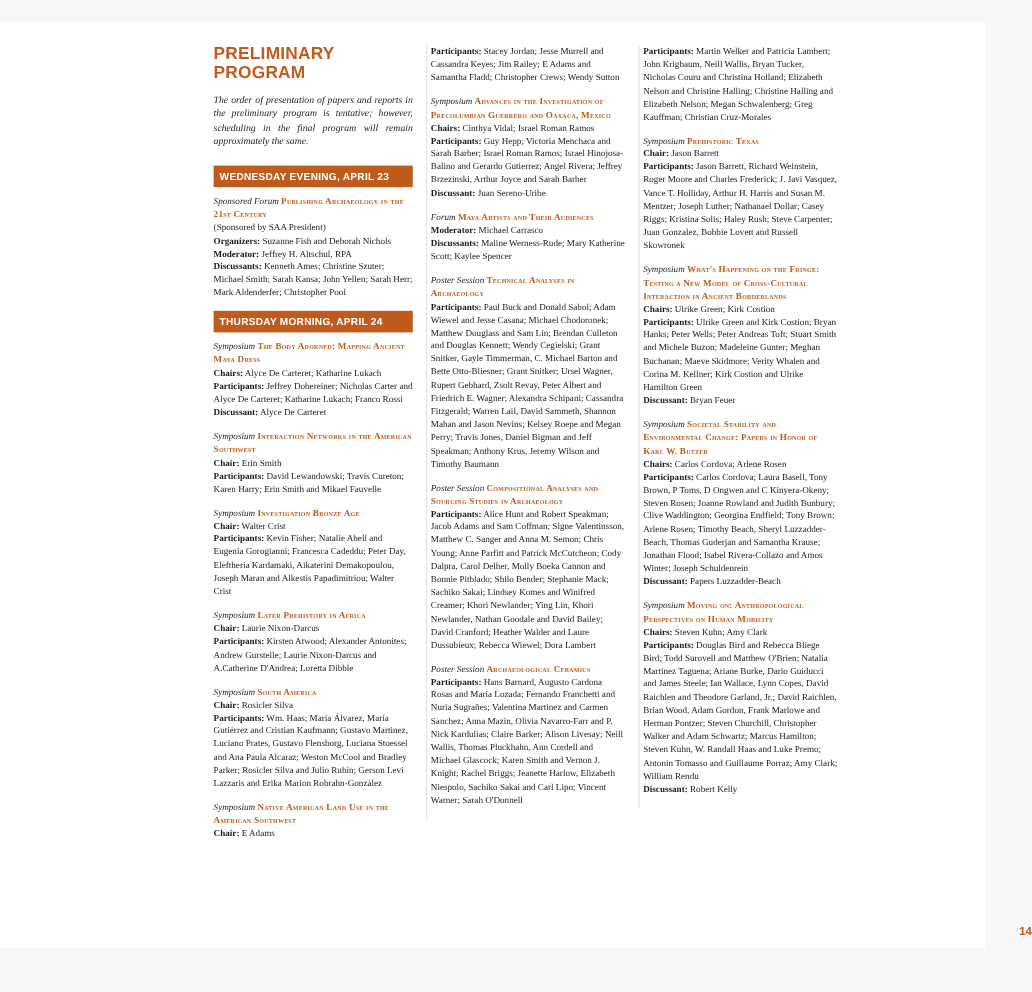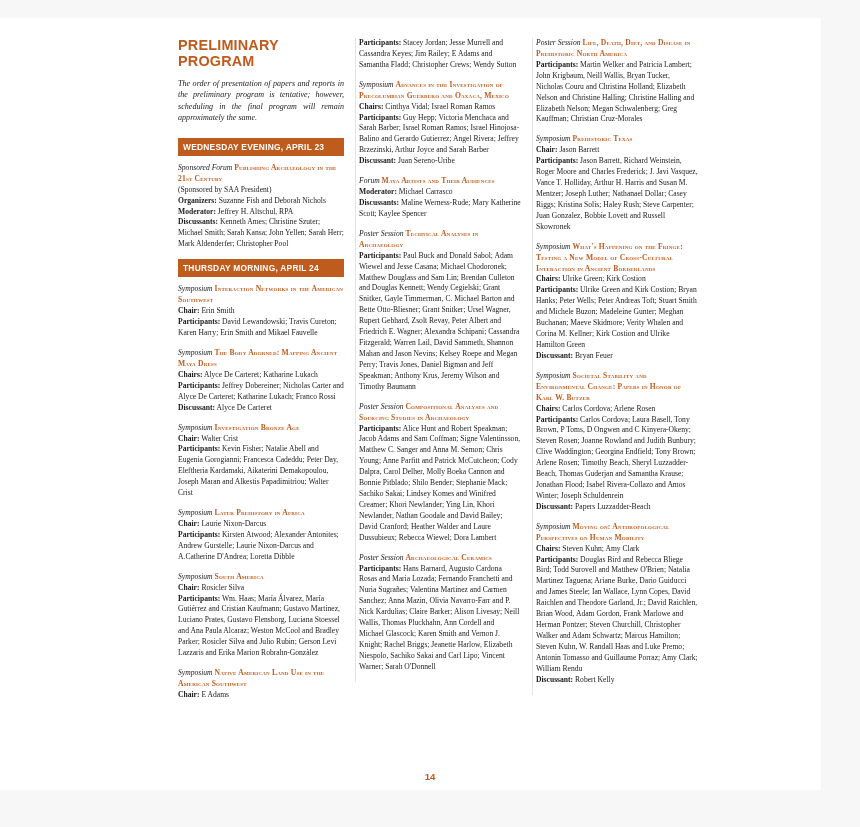--- a/index.html
+++ b/index.html
@@ -101,21 +101,21 @@
   .line { display: block; }
   .lbl { font-weight: bold; }
   .plain { color: #1b1b1b; }
 
   
   #footer {
     position: absolute;
     left: 0;
     top: 766px;
     width: 860px;
-    text-align: center;
+    text-align: right;
   }
   .folio {
     color: #bf5b1d;
     font-family: "Liberation Sans", sans-serif;
     font-weight: bold;
     font-size: 9.6px;
   }
 </style>
 </head>
 <body>
@@ -129,31 +129,31 @@
           <div class="daybar">WEDNESDAY EVENING, APRIL 23</div>
           <div class="entry">
             <div class="line"><span class="etype">Sponsored Forum</span> <span class="etitle">Publishing Archaeology in the 21st Century</span></div>
             <div class="line"><span class="plain">(Sponsored by SAA President)</span></div>
             <div class="line"><span class="lbl">Organizers:</span><span class="plain"> Suzanne Fish and Deborah Nichols</span></div>
             <div class="line"><span class="lbl">Moderator:</span><span class="plain"> Jeffrey H. Altschul, RPA</span></div>
             <div class="line"><span class="lbl">Discussants:</span><span class="plain"> Kenneth Ames; Christine Szuter; Michael Smith; Sarah Kansa; John Yellen; Sarah Herr; Mark Aldenderfer; Christopher Pool</span></div>
           </div>
           <div class="daybar">THURSDAY MORNING, APRIL 24</div>
           <div class="entry">
-            <div class="line"><span class="etype">Symposium</span> <span class="etitle">Interaction Networks in the American Southwest</span></div>
-            <div class="line"><span class="lbl">Chair:</span><span class="plain"> Erin Smith</span></div>
-            <div class="line"><span class="lbl">Participants:</span><span class="plain"> David Lewandowski; Travis Cureton; Karen Harry; Erin Smith and Mikael Fauvelle</span></div>
-          </div>
-          <div class="entry">
             <div class="line"><span class="etype">Symposium</span> <span class="etitle">The Body Adorned: Mapping Ancient Maya Dress</span></div>
             <div class="line"><span class="lbl">Chairs:</span><span class="plain"> Alyce De Carteret; Katharine Lukach</span></div>
             <div class="line"><span class="lbl">Participants:</span><span class="plain"> Jeffrey Dobereiner; Nicholas Carter and Alyce De Carteret; Katharine Lukach; Franco Rossi</span></div>
             <div class="line"><span class="lbl">Discussant:</span><span class="plain"> Alyce De Carteret</span></div>
           </div>
           <div class="entry">
+            <div class="line"><span class="etype">Symposium</span> <span class="etitle">Interaction Networks in the American Southwest</span></div>
+            <div class="line"><span class="lbl">Chair:</span><span class="plain"> Erin Smith</span></div>
+            <div class="line"><span class="lbl">Participants:</span><span class="plain"> David Lewandowski; Travis Cureton; Karen Harry; Erin Smith and Mikael Fauvelle</span></div>
+          </div>
+          <div class="entry">
             <div class="line"><span class="etype">Symposium</span> <span class="etitle">Investigation Bronze Age</span></div>
             <div class="line"><span class="lbl">Chair:</span><span class="plain"> Walter Crist</span></div>
             <div class="line"><span class="lbl">Participants:</span><span class="plain"> Kevin Fisher; Natalie Abell and Eugenia Gorogianni; Francesca Cadeddu; Peter Day, Eleftheria Kardamaki, Aikaterini Demakopoulou, Joseph Maran and Alkestis Papadimitriou; Walter Crist</span></div>
           </div>
           <div class="entry">
             <div class="line"><span class="etype">Symposium</span> <span class="etitle">Later Prehistory in Africa</span></div>
             <div class="line"><span class="lbl">Chair:</span><span class="plain"> Laurie Nixon-Darcus</span></div>
             <div class="line"><span class="lbl">Participants:</span><span class="plain"> Kirsten Atwood; Alexander Antonites; Andrew Gurstelle; Laurie Nixon-Darcus and A.Catherine D'Andrea; Loretta Dibble</span></div>
           </div>
           <div class="entry">
@@ -189,21 +189,20 @@
             <div class="line"><span class="etype">Poster Session</span> <span class="etitle">Compositional Analyses and Sourcing Studies in Archaeology</span></div>
             <div class="line"><span class="lbl">Participants:</span><span class="plain"> Alice Hunt and Robert Speakman; Jacob Adams and Sam Coffman; Signe Valentinsson, Matthew C. Sanger and Anna M. Semon; Chris Young; Anne Parfitt and Patrick McCutcheon; Cody Dalpra, Carol Delher, Molly Boeka Cannon and Bonnie Pitblado; Shilo Bender; Stephanie Mack; Sachiko Sakai; Lindsey Komes and Winifred Creamer; Khori Newlander; Ying Lin, Khori Newlander, Nathan Goodale and David Bailey; David Cranford; Heather Walder and Laure Dussubieux; Rebecca Wiewel; Dora Lambert</span></div>
           </div>
           <div class="entry">
             <div class="line"><span class="etype">Poster Session</span> <span class="etitle">Archaeological Ceramics</span></div>
             <div class="line"><span class="lbl">Participants:</span><span class="plain"> Hans Barnard, Augusto Cardona Rosas and Maria Lozada; Fernando Franchetti and Nuria Sugrañes; Valentina Martinez and Carmen Sanchez; Anna Mazin, Olivia Navarro-Farr and P. Nick Kardulias; Claire Barker; Alison Livesay; Neill Wallis, Thomas Pluckhahn, Ann Cordell and Michael Glascock; Karen Smith and Vernon J. Knight; Rachel Briggs; Jeanette Harlow, Elizabeth Niespolo, Sachiko Sakai and Carl Lipo; Vincent Warner; Sarah O'Donnell</span></div>
           </div>
         </div>
         <div class="col col-3">
           <div class="entry">
-            <div class="line"><span class="etype">Poster Session</span> <span class="etitle">Life, Death, Diet, and Disease in Prehistoric North America</span></div>
             <div class="line"><span class="lbl">Participants:</span><span class="plain"> Martin Welker and Patricia Lambert; John Krigbaum, Neill Wallis, Bryan Tucker, Nicholas Couru and Christina Holland; Elizabeth Nelson and Christine Halling; Christine Halling and Elizabeth Nelson; Megan Schwalenberg; Greg Kauffman; Christian Cruz-Morales</span></div>
           </div>
           <div class="entry">
             <div class="line"><span class="etype">Symposium</span> <span class="etitle">Prehistoric Texas</span></div>
             <div class="line"><span class="lbl">Chair:</span><span class="plain"> Jason Barrett</span></div>
             <div class="line"><span class="lbl">Participants:</span><span class="plain"> Jason Barrett, Richard Weinstein, Roger Moore and Charles Frederick; J. Javi Vasquez, Vance T. Holliday, Arthur H. Harris and Susan M. Mentzer; Joseph Luther; Nathanael Dollar; Casey Riggs; Kristina Solis; Haley Rush; Steve Carpenter; Juan Gonzalez, Bobbie Lovett and Russell Skowronek</span></div>
           </div>
           <div class="entry">
             <div class="line"><span class="etype">Symposium</span> <span class="etitle">What's Happening on the Fringe: Testing a New Model of Cross-Cultural Interaction in Ancient Borderlands</span></div>
             <div class="line"><span class="lbl">Chairs:</span><span class="plain"> Ulrike Green; Kirk Costion</span></div>

